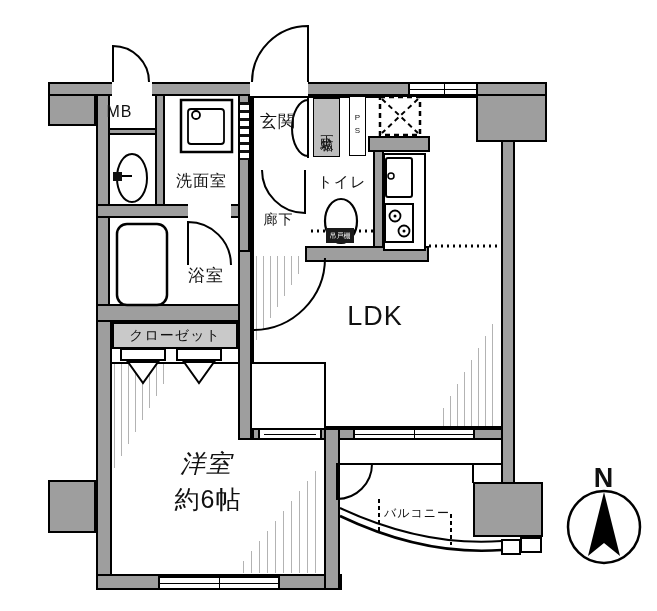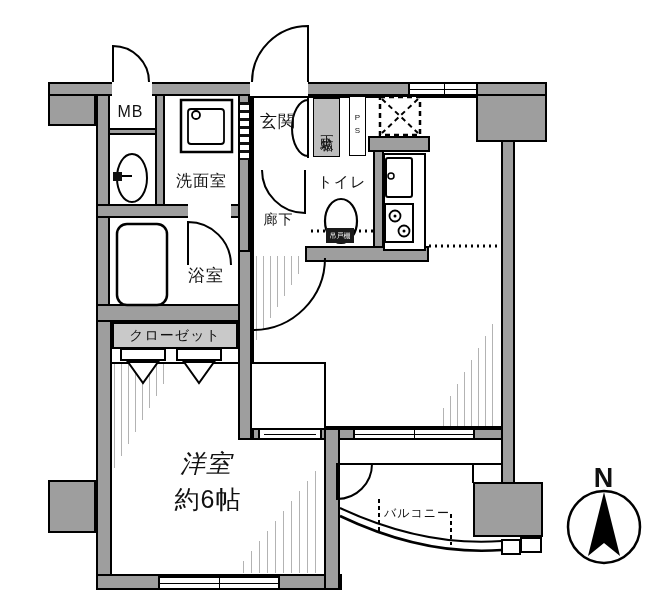--- a/index.html
+++ b/index.html
@@ -200,27 +200,28 @@
       <polygon points="128,362 158,362 143,383"></polygon>
       <polygon points="184,362 214,362 199,383"></polygon>
     </g>
 
     <g>
       <circle cx="604" cy="527" r="36" fill="#fff" stroke="#000" stroke-width="2.5"></circle>
       <polygon points="604,492 620,556 604,543 588,556" fill="#000"></polygon>
     </g>
   </svg>
 
-  <div class="lbl" style="left:113px;top:96px;width:35px;height:32px;font-size:16px;">MB</div>
+  <div class="lbl" style="left:102px;top:96px;width:35px;height:32px;font-size:16px;">MB</div>
   <div class="lbl" style="left:163px;top:168px;width:77px;height:26px;font-size:16px;">洗面室</div>
   <div class="lbl" style="left:248px;top:108px;width:60px;height:26px;font-size:17px;">玄関</div>
   <div class="lbl vert" style="left:313px;top:99px;width:27px;height:57px;font-size:13px;">下駄箱</div>
   <div class="lbl vert" style="left:349px;top:98px;width:17px;height:56px;font-size:8px;letter-spacing:4px;">PS</div>
   <div class="lbl" style="left:312px;top:170px;width:60px;height:24px;font-size:15px;">トイレ</div>
   <div class="lbl" style="left:250px;top:208px;width:57px;height:24px;font-size:14px;">廊下</div>
   <div class="tag" style="left:326px;top:228px;width:28px;height:15px;font-size:7px;">吊戸棚</div>
   <div class="lbl" style="left:178px;top:262px;width:56px;height:26px;font-size:17px;">浴室</div>
   <div class="lbl" style="left:112px;top:322px;width:126px;height:27px;font-size:14px;">クローゼット</div>
+  <div class="lbl" style="left:325px;top:300px;width:100px;height:32px;font-size:27px;">LDK</div>
   <div class="lbl" style="left:156px;top:448px;width:100px;height:30px;font-size:25px;font-style:italic;">洋室</div>
   <div class="lbl" style="left:158px;top:484px;width:100px;height:30px;font-size:25px;">約6帖</div>
   <div class="lbl" style="left:384px;top:504px;width:66px;height:18px;font-size:12px;">バルコニー</div>
   <div class="lbl" style="left:588px;top:464px;width:32px;height:28px;font-size:27px;font-weight:bold;">N</div>
 </div>
 
 </body></html>

